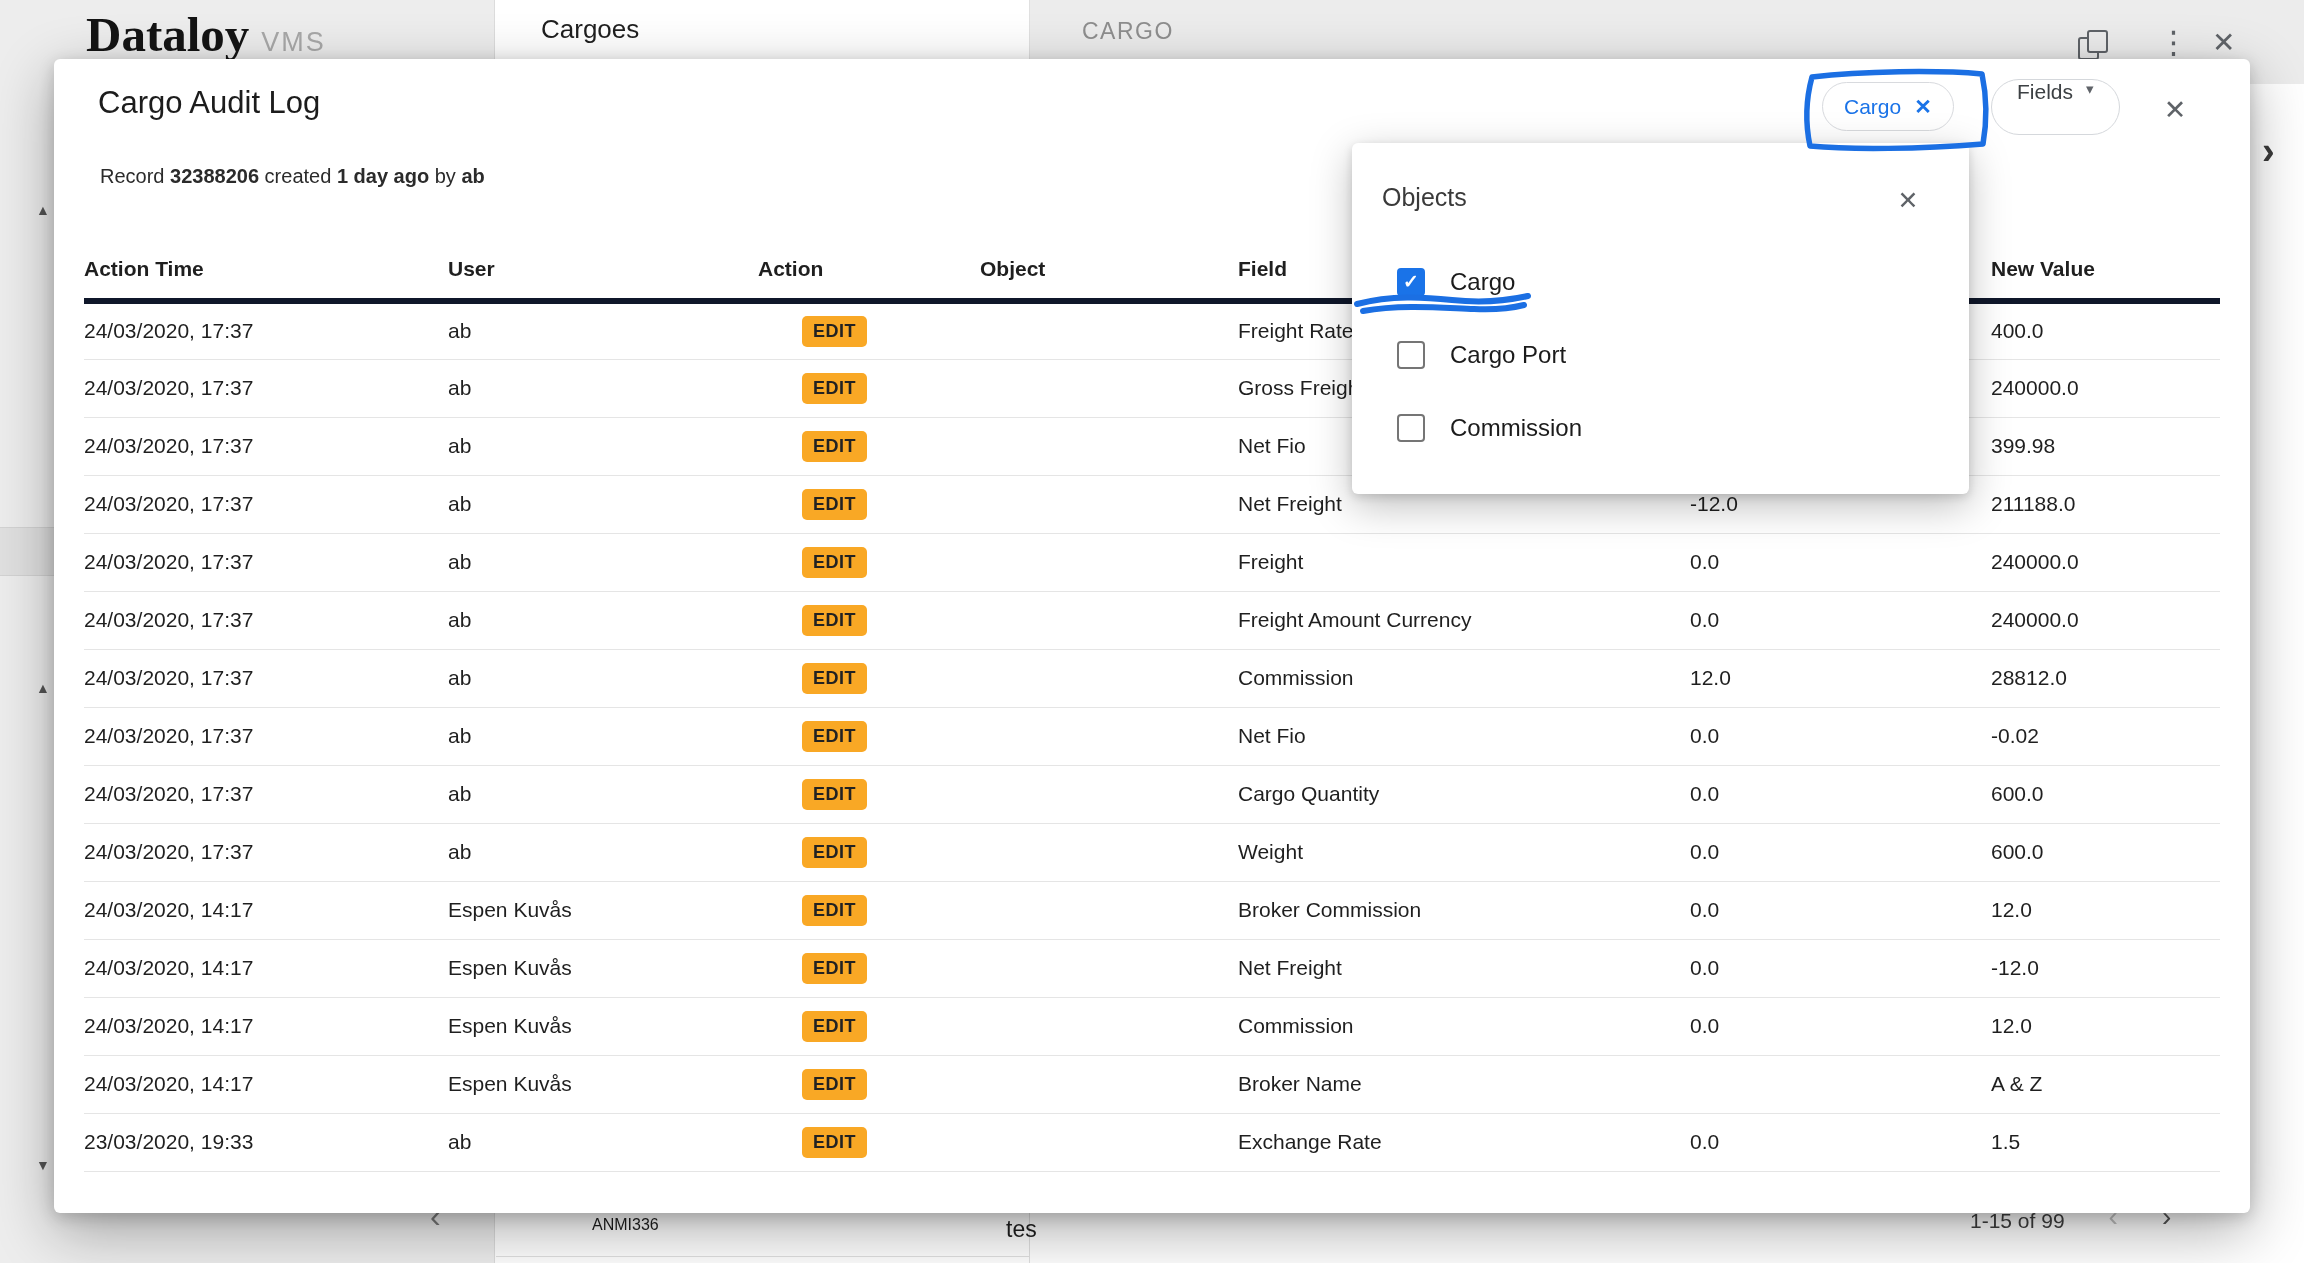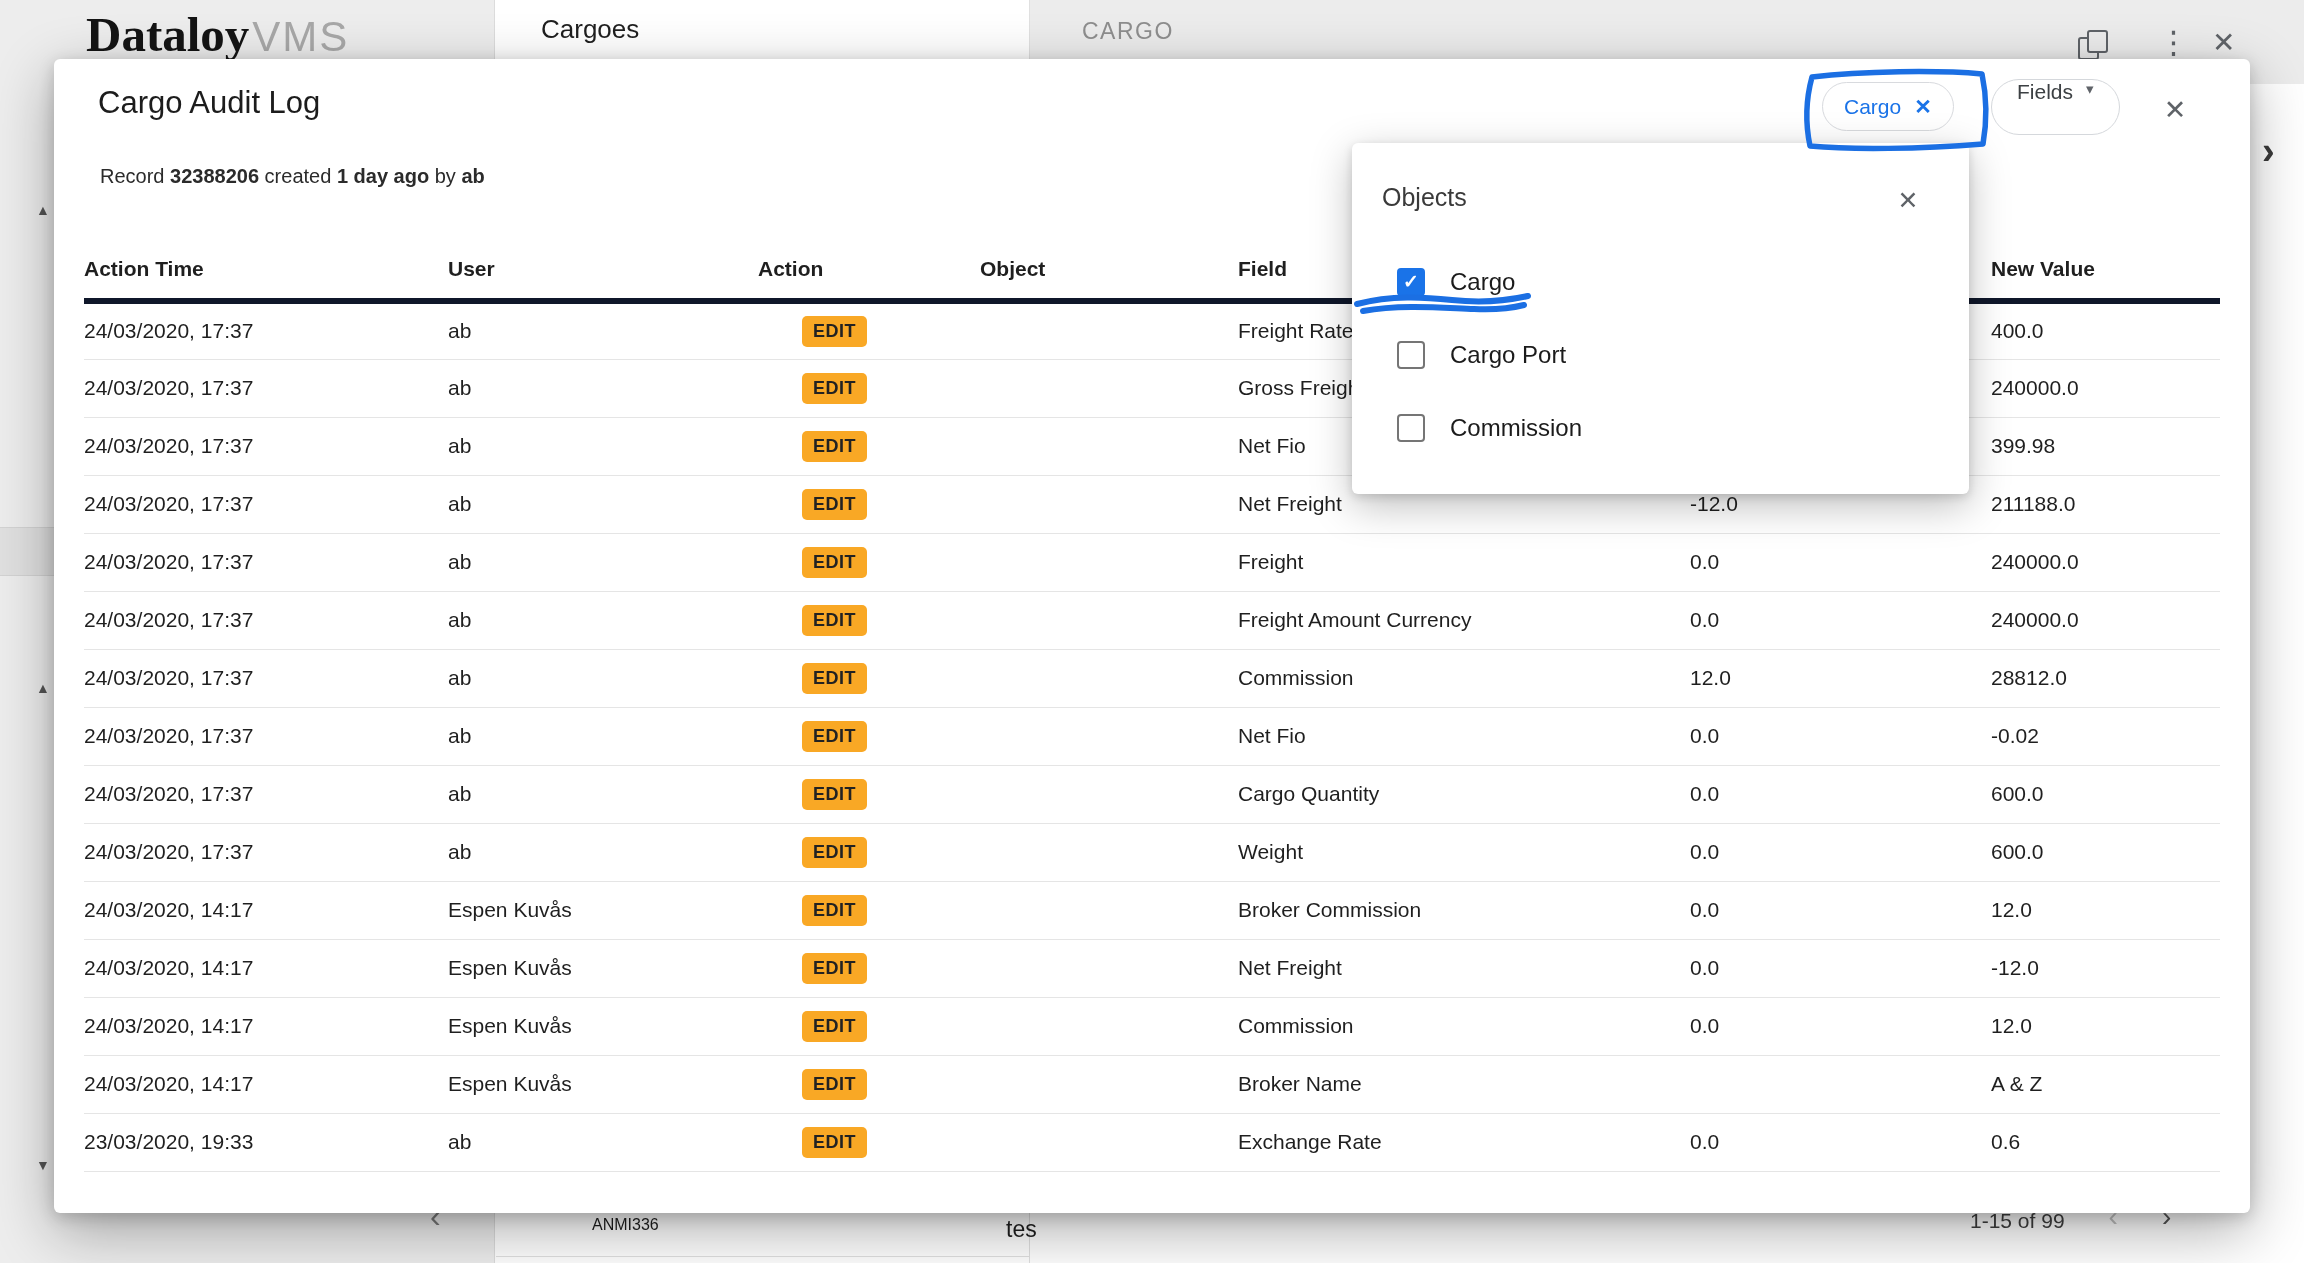--- a/index.html
+++ b/index.html
@@ -5,21 +5,21 @@
   *{margin:0;padding:0;box-sizing:border-box;}
   html,body{width:2304px;height:1263px;overflow:hidden;}
   body{font-family:"Liberation Sans",sans-serif;background:#fff;position:relative;color:#212121;}
   .stage{position:absolute;inset:0;}
 
   
   .sidebar{position:absolute;left:0;top:0;width:495px;height:1263px;background:#ededed;border-right:1px solid #dcdcdc;}
   .vdivider{position:absolute;left:1029px;top:0;width:1px;height:1263px;background:#e0e0e0;}
   .right-head{position:absolute;left:1030px;top:0;width:1274px;height:84px;background:#ececec;}
   .logo{position:absolute;left:86px;top:6px;font-family:"Liberation Serif",serif;font-size:49px;font-weight:700;color:#141414;}
-  .brand-suffix{font-family:"Liberation Sans",sans-serif;font-weight:400;color:#a8a8a8;font-size:42px;letter-spacing:2px;margin-left:3px;}
+  .brand-suffix{font-family:"Liberation Sans",sans-serif;font-weight:400;color:#a8a8a8;font-size:27px;letter-spacing:2px;margin-left:12px;}
   .page-title{position:absolute;left:541px;top:14px;font-size:26px;color:#1f1f1f;}
   .panel-title{position:absolute;left:1082px;top:18px;font-size:23px;color:#8e8e8e;letter-spacing:1.5px;font-weight:500;}
   .copy-icon{position:absolute;left:2078px;top:30px;width:32px;height:32px;}
   .copy-icon .r1{position:absolute;left:0;top:7px;width:21px;height:23px;border:2.5px solid #5f6368;border-radius:3px;}
   .copy-icon .r2{position:absolute;left:9px;top:0;width:21px;height:23px;border:2.5px solid #5f6368;border-radius:3px;background:#ececec;}
   .kebab{position:absolute;left:2158px;top:24px;font-size:31px;color:#5f6368;}
   .panel-close{position:absolute;left:2212px;top:26px;font-size:28px;color:#5f6368;}
   .expand-chevron{position:absolute;left:2262px;top:130px;font-size:38px;font-weight:700;color:#3a3a3a;}
   .scroll-arrow{position:absolute;left:36px;font-size:14px;color:#555;}
   .a1{top:202px;} .a2{top:680px;} .a3{top:1157px;}
@@ -280,21 +280,21 @@
             <td></td>
             <td>A &amp; Z</td>
           </tr>
           <tr>
             <td>23/03/2020, 19:33</td>
             <td>ab</td>
             <td><span class="badge">EDIT</span></td>
             <td></td>
             <td>Exchange Rate</td>
             <td>0.0</td>
-            <td>0.6</td>
+            <td>1.5</td>
           </tr>
         </tbody>
     </table>
   </div>
 
   <div class="popup">
     <div class="popup-title">Objects</div>
     <div class="popup-close">✕</div>
     <div class="popup-items">
         <div class="pitem">

